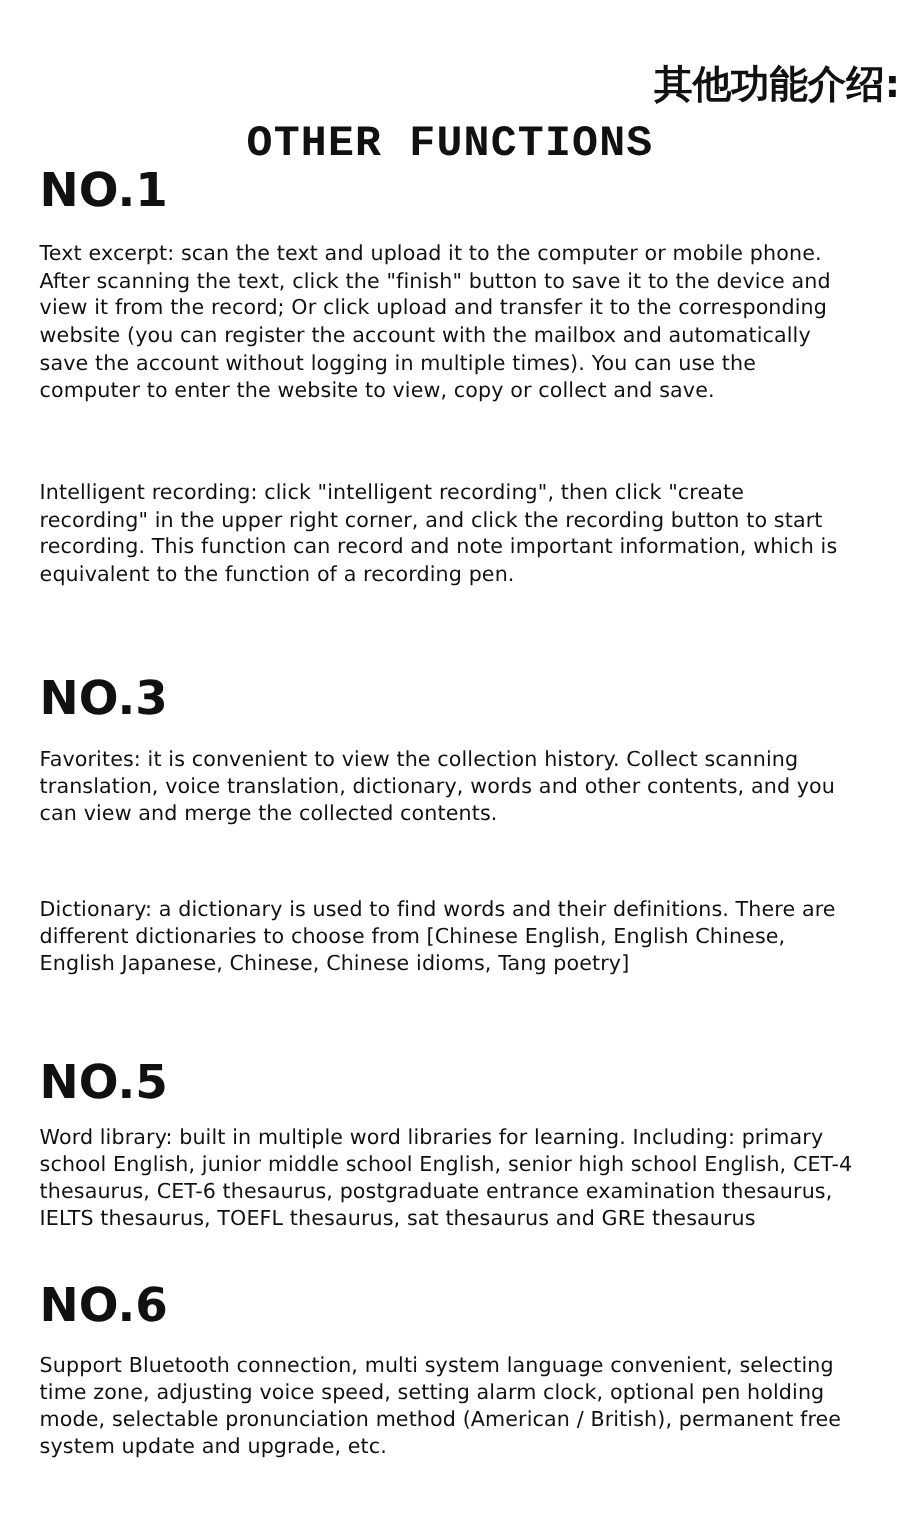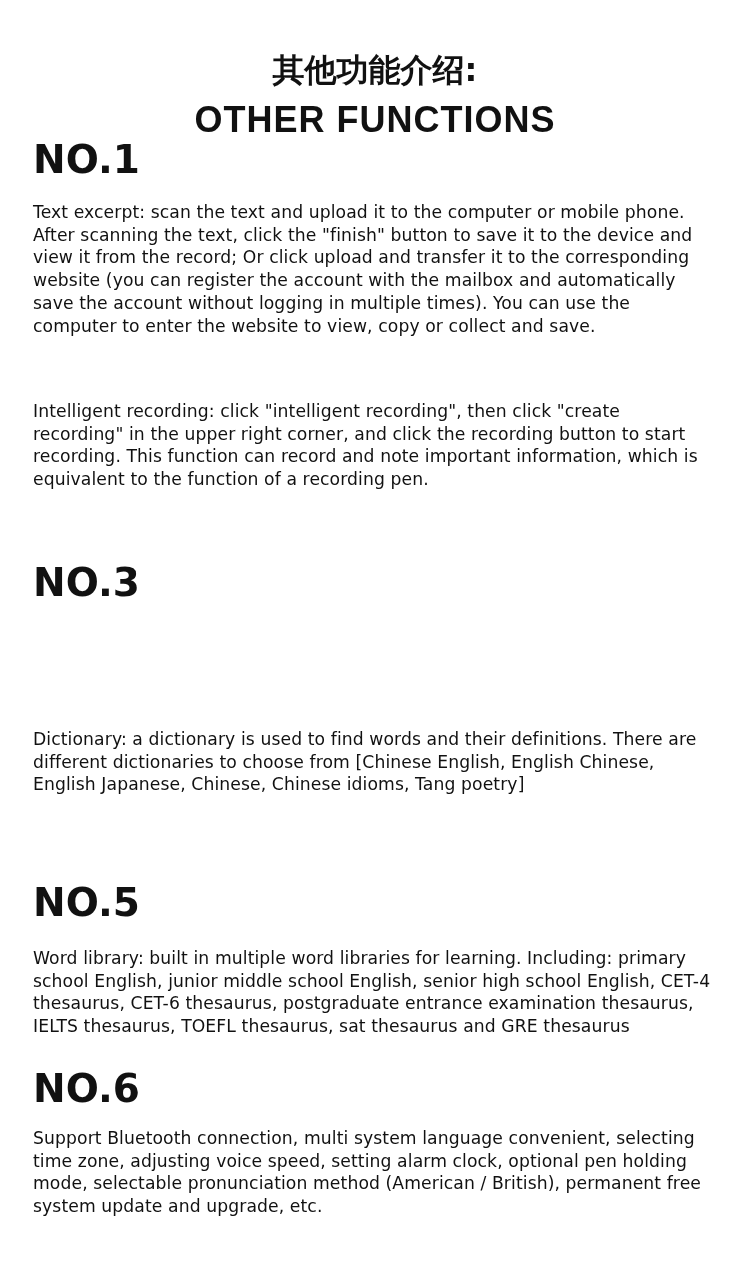--- a/index.html
+++ b/index.html
@@ -1,45 +1,46 @@
 <!DOCTYPE html>
 <html><head>
   <meta charset="utf-8">
   <style>
     html, body { margin: 0; padding: 0; background: #ffffff; }
     body { width: 750px; height: 1279px; position: relative; overflow: hidden; color: #111111; font-family: "Liberation Sans", "DejaVu Sans", sans-serif; }
-    .title-cn { position: absolute; top: 50px; left: 0; width: 750px; text-align: center; font-family: "DejaVu Sans", sans-serif; font-weight: bold; font-size: 32px; line-height: 40px; }
-    .title-en { position: absolute; top: 98px; left: 0; width: 750px; text-align: center; font-family: Liberation Sans, sans-serif; font-weight: bold; font-size: 36px; letter-spacing: 1px; line-height: 44px; }
+    .title-cn { position: absolute; top: 50px; left: 0; width: 750px; text-align: right; font-family: "DejaVu Sans", sans-serif; font-weight: bold; font-size: 32px; line-height: 40px; }
+    .title-en { position: absolute; top: 98px; left: 0; width: 750px; text-align: center; font-family: Liberation Mono, monospace; font-weight: bold; font-size: 36px; letter-spacing: 1px; line-height: 44px; }
     .section { position: absolute; left: 33px; width: 680px; }
     .heading { font-family: "DejaVu Sans", sans-serif; font-weight: bold; font-size: 39px; line-height: 40px; margin: 0; }
     .body { font-family: "DejaVu Sans", sans-serif; font-size: 17.2px; line-height: 22.7px; margin: 0; letter-spacing: 0.1px; }
     #s1 { top: 140px; } #s1 .body { margin-top: 21px; }
     #s2 { top: 382px; } #s2 .body { margin-top: 18px; }
     #s3 { top: 563px; } #s3 .body { margin-top: 19px; }
-    #s4 { top: 728px; } #s4 .body { }
-    #s5 { top: 883px; } #s5 .body { margin-top: 24px; }
+    #s4 { top: 728px; } #s4 .body { margin-top: 19px; }
+    #s5 { top: 883px; } #s5 .body { margin-top: 14px; }
     #s6 { top: 1069px; } #s6 .body { margin-top: 18px; }
   </style>
 </head>
 <body>
 
 <div class="title-cn">其他功能介绍:</div>
 <div class="title-en">OTHER FUNCTIONS</div>
 
 <div class="section" id="s1">
   <h2 class="heading">NO.1</h2>
   <p class="body">Text excerpt: scan the text and upload it to the computer or mobile phone. After scanning the text, click the "finish" button to save it to the device and view it from the record; Or click upload and transfer it to the corresponding website (you can register the account with the mailbox and automatically save the account without logging in multiple times). You can use the computer to enter the website to view, copy or collect and save.</p>
 </div>
 
 <div class="section" id="s2">
   <p class="body">Intelligent recording: click "intelligent recording", then click "create recording" in the upper right corner, and click the recording button to start recording. This function can record and note important information, which is equivalent to the function of a recording pen.</p>
 </div>
 
 <div class="section" id="s3">
   <h2 class="heading">NO.3</h2>
+  <p class="body">Favorites: it is convenient to view the collection history. Collect scanning translation, voice translation, dictionary, words and other contents, and you can view and merge the collected contents.</p>
 </div>
 
 <div class="section" id="s4">
   <p class="body">Dictionary: a dictionary is used to find words and their definitions. There are different dictionaries to choose from [Chinese English, English Chinese, English Japanese, Chinese, Chinese idioms, Tang poetry]</p>
 </div>
 
 <div class="section" id="s5">
   <h2 class="heading">NO.5</h2>
   <p class="body">Word library: built in multiple word libraries for learning. Including: primary school English, junior middle school English, senior high school English, CET-4 thesaurus, CET-6 thesaurus, postgraduate entrance examination thesaurus, IELTS thesaurus, TOEFL thesaurus, sat thesaurus and GRE thesaurus</p>
 </div>

